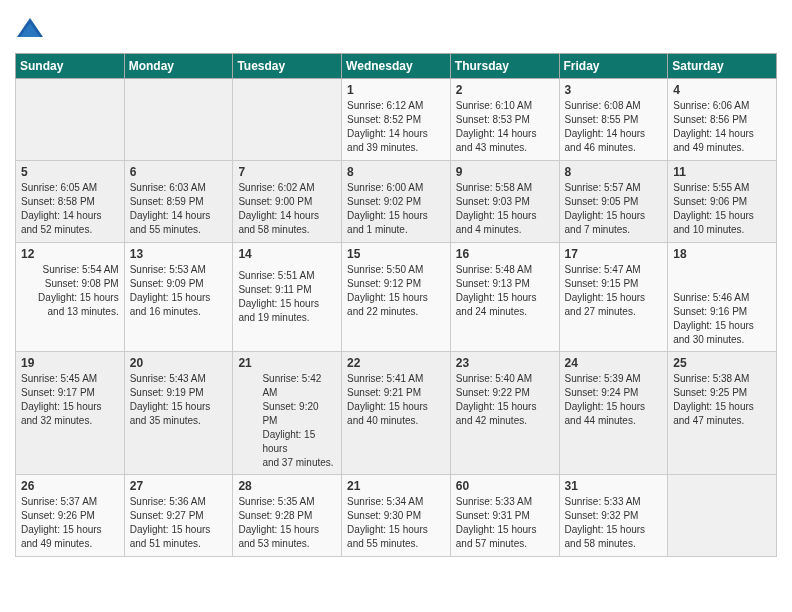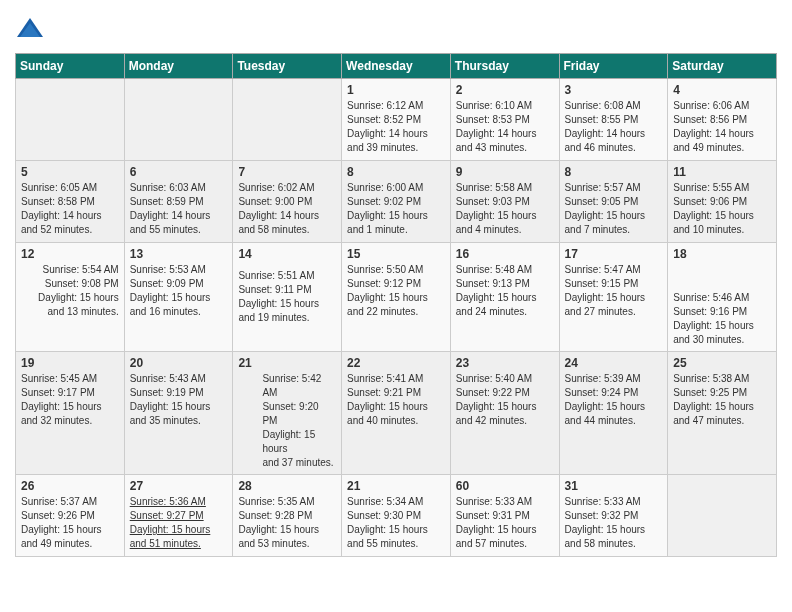--- a/index.html
+++ b/index.html
@@ -323,21 +323,21 @@
         <tr>
           <td>
             <span class="day-num">26</span>
             <div class="day-info" style="white-space: pre-line;">Sunrise: 5:37 AM
 Sunset: 9:26 PM
 Daylight: 15 hours
 and 49 minutes.</div>
           </td>
           <td>
             <span class="day-num">27</span>
-            <div class="day-info" style="white-space: pre-line; text-decoration: underline;">Sunrise: 5:36 AM
+            <div class="day-info" style="white-space: pre-line;">Sunrise: 5:36 AM
 Sunset: 9:27 PM
 Daylight: 15 hours
 and 51 minutes.</div>
           </td>
           <td>
             <span class="day-num">28</span>
             <div class="day-info" style="white-space: pre-line;">Sunrise: 5:35 AM
 Sunset: 9:28 PM
 Daylight: 15 hours
 and 53 minutes.</div>

